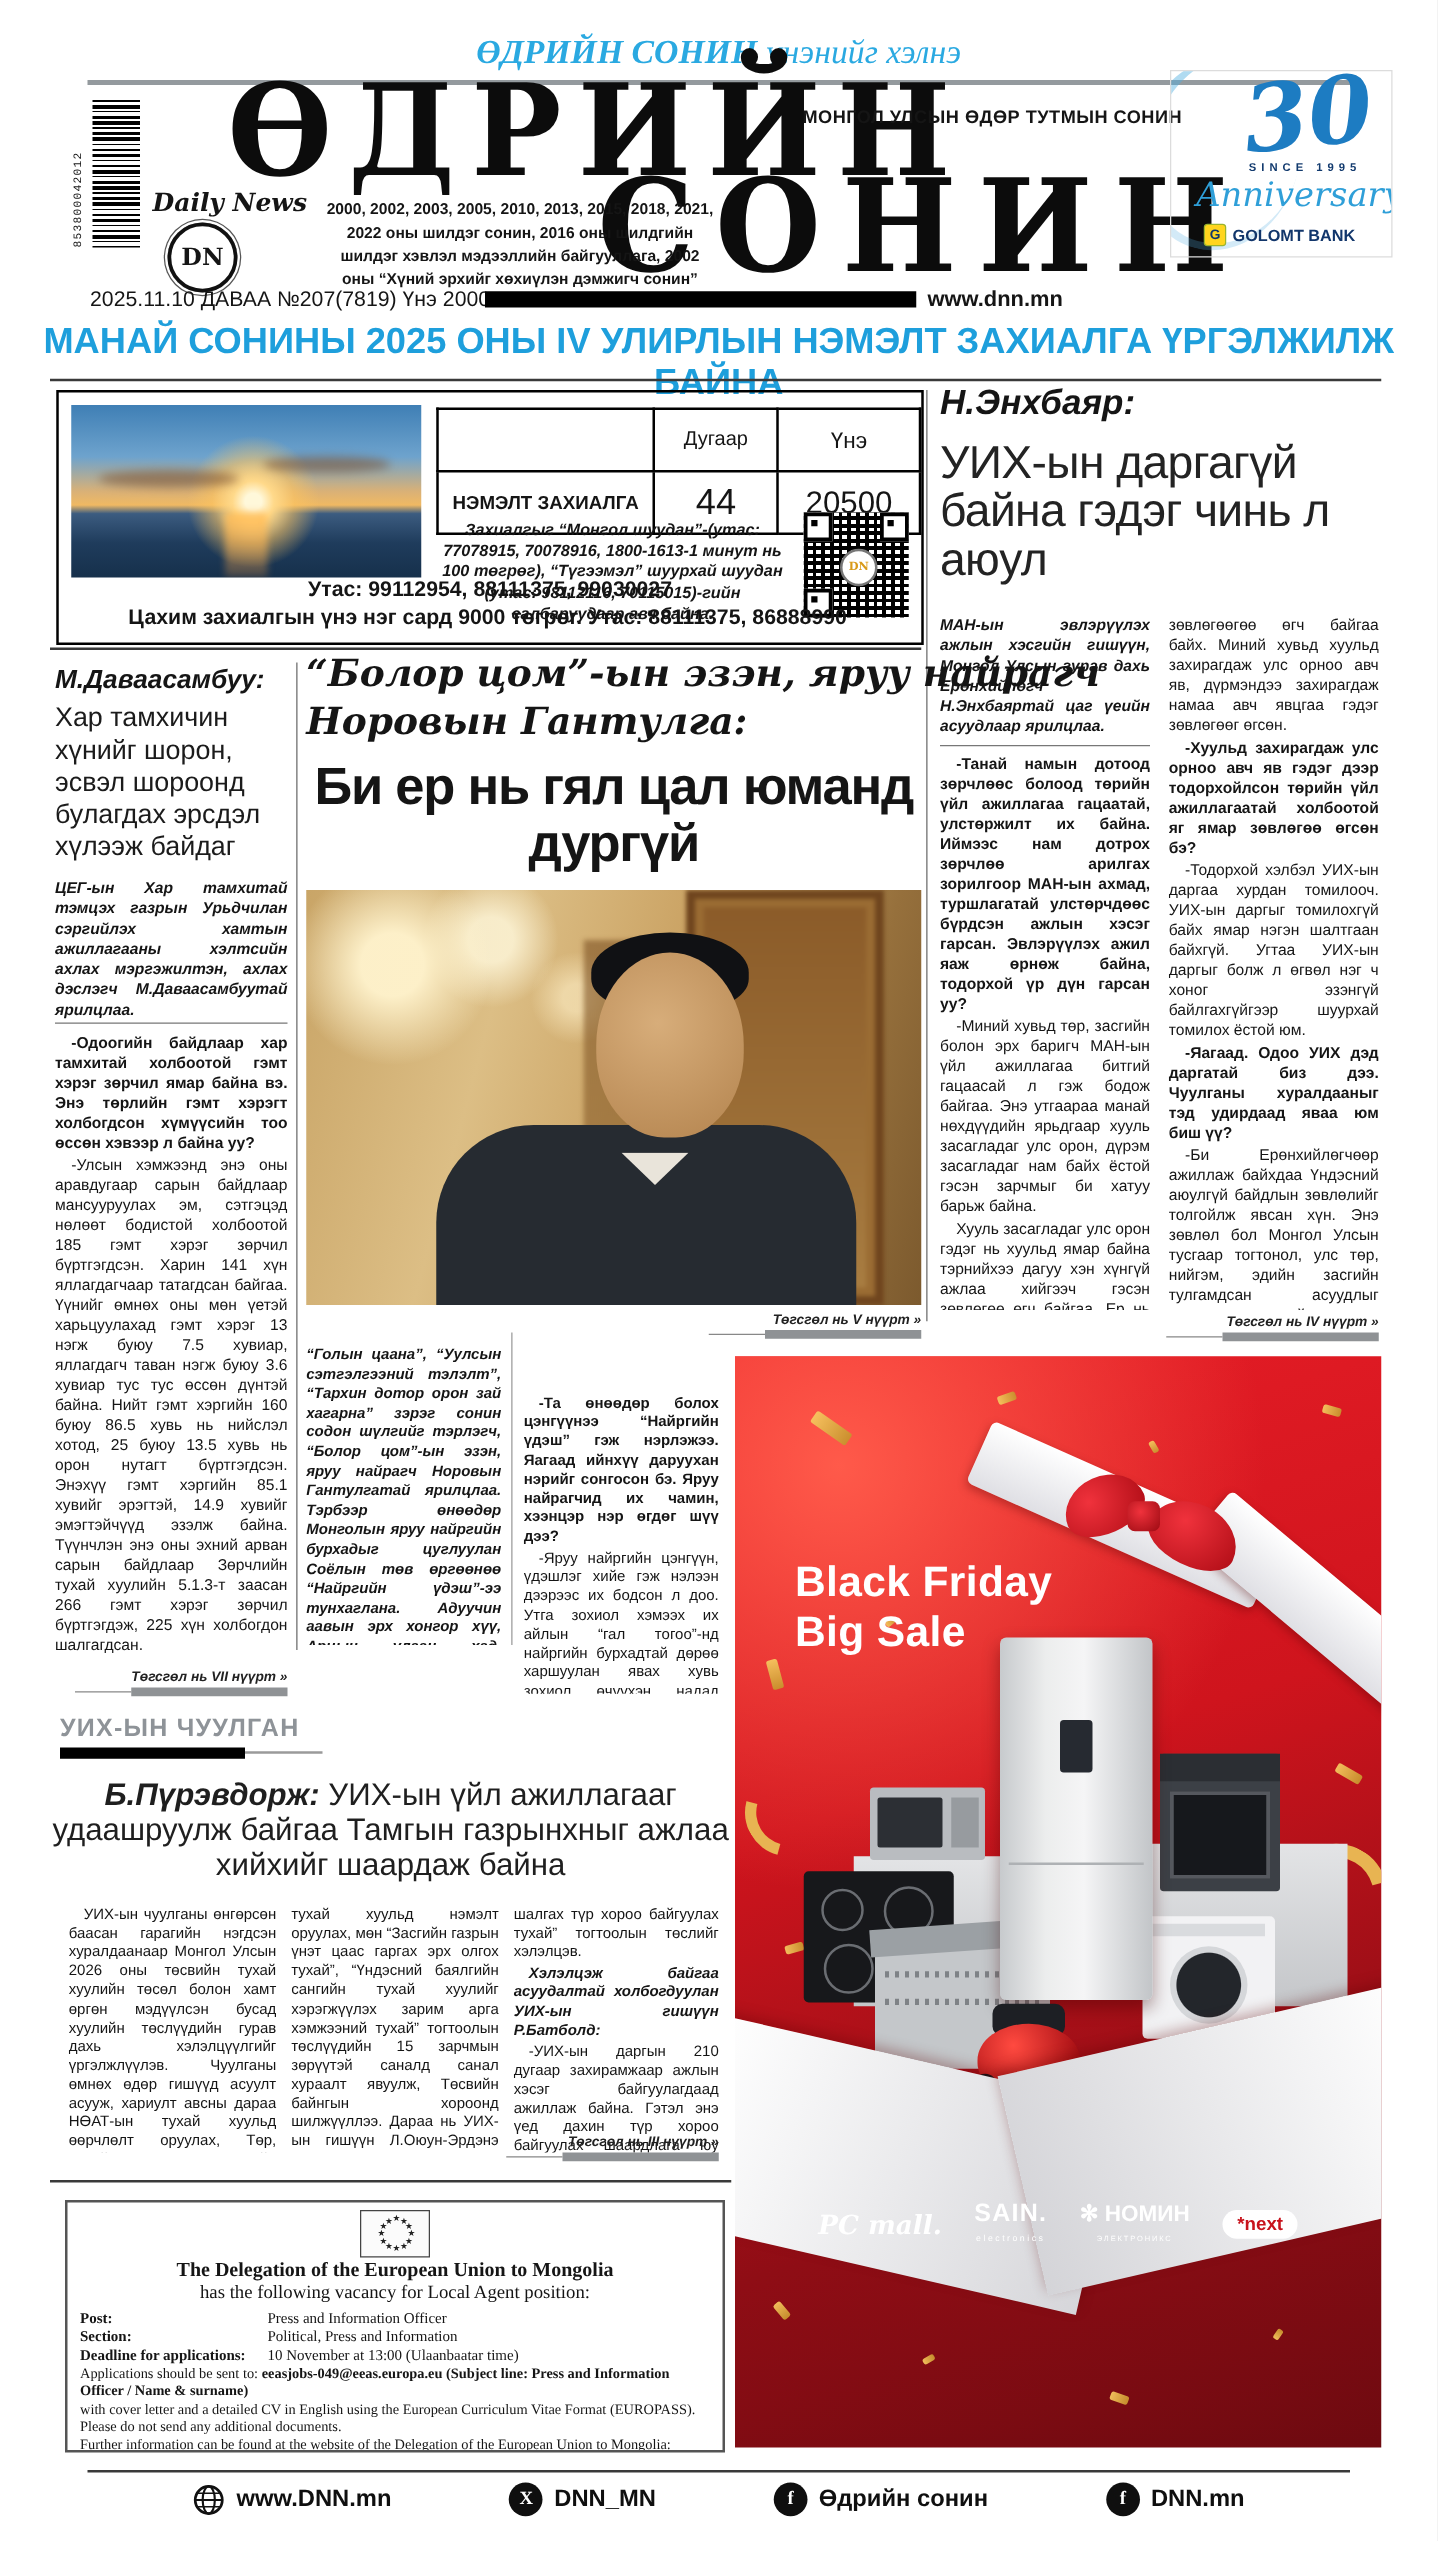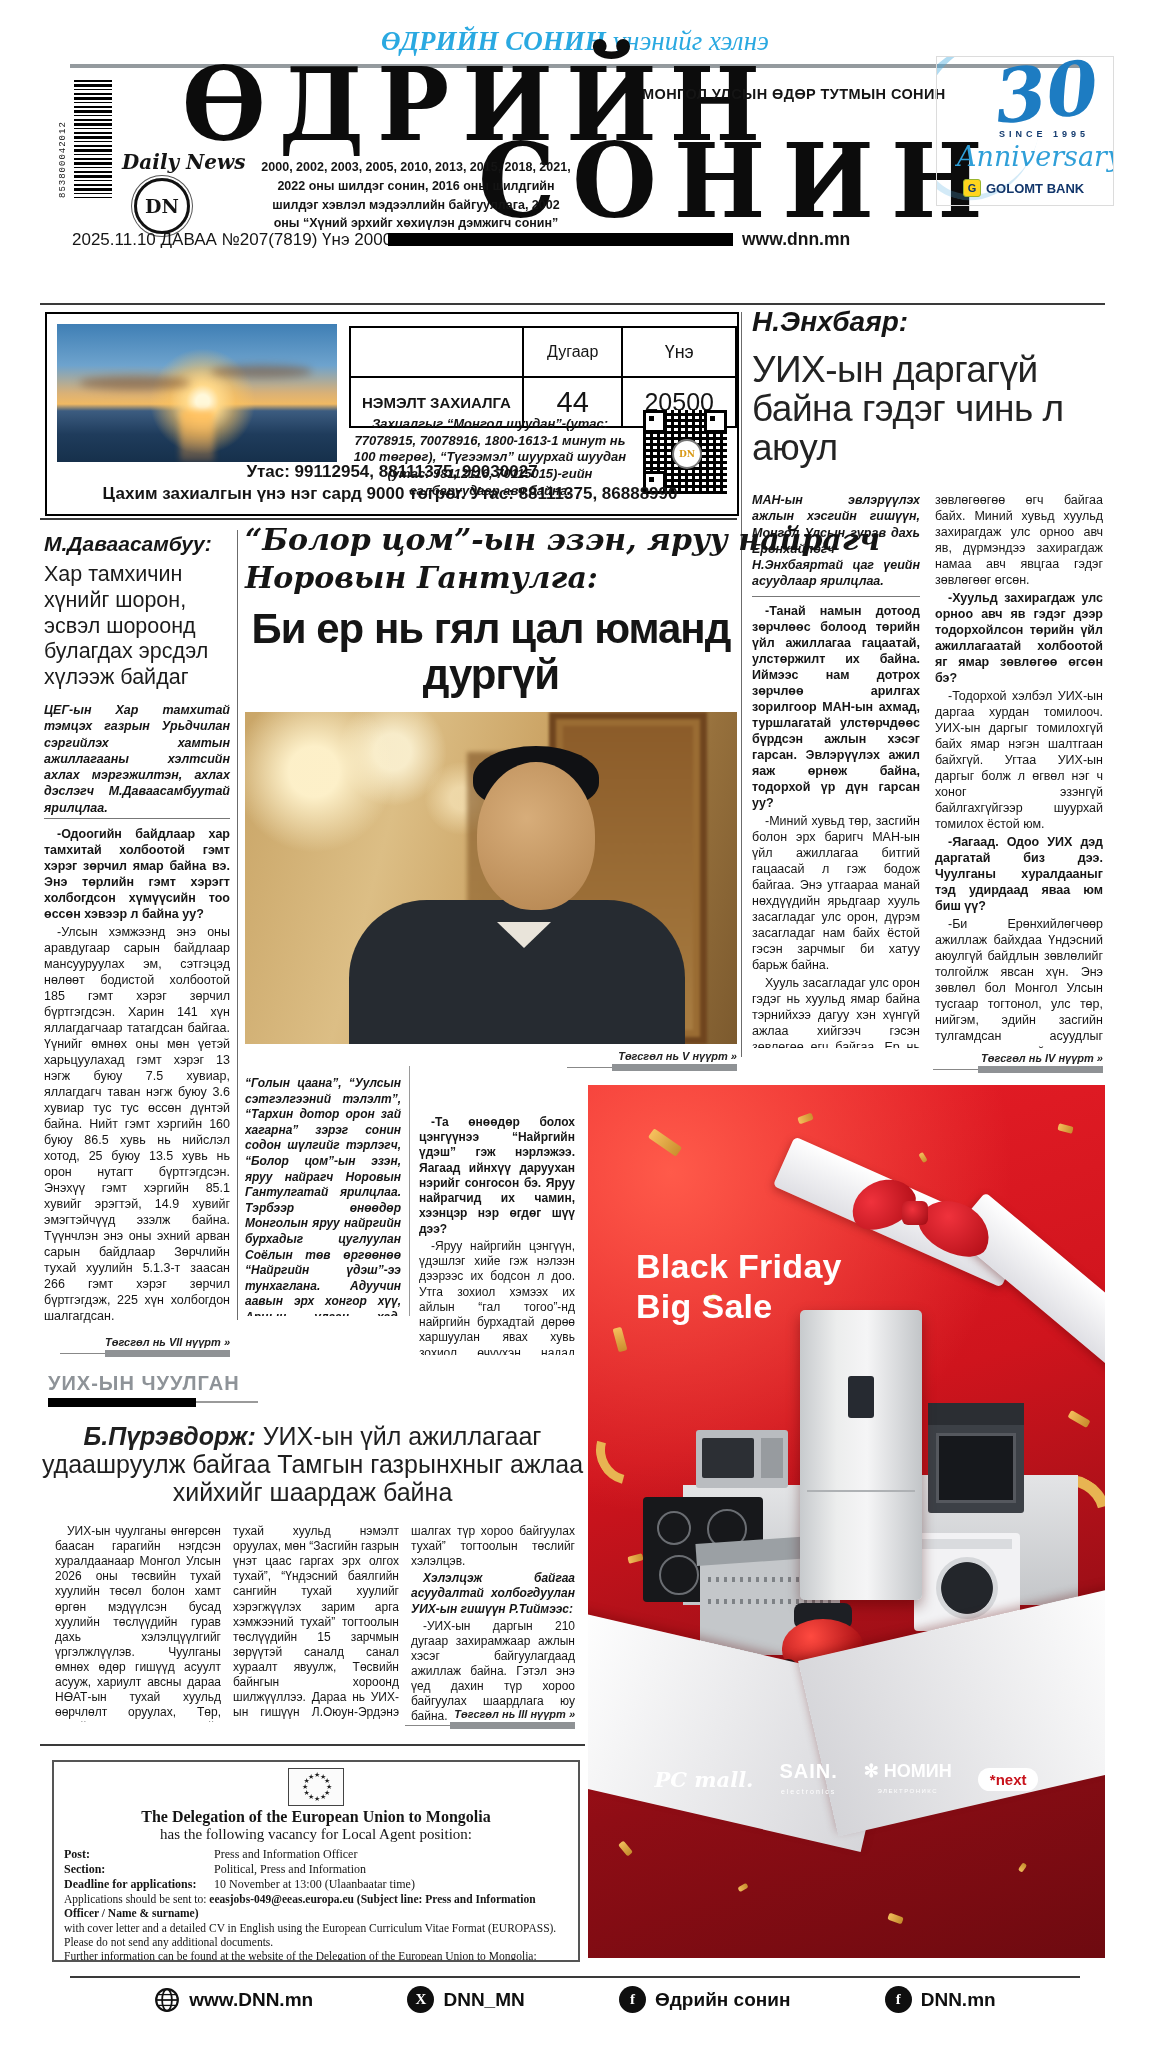--- a/index.html
+++ b/index.html
@@ -239,20 +239,21 @@
     <div class="golomt">
       <span class="g">G</span>
       <span>GOLOMT BANK</span>
     </div>
   </div>
 
   <div class="abs issue">2025.11.10 ДАВАА №207(7819) Үнэ 2000 төг</div>
   <div class="abs blackbar"></div>
   <div class="abs site">www.dnn.mn</div>
 
+  <div class="abs banner">МАНАЙ СОНИНЫ 2025 ОНЫ IV УЛИРЛЫН НЭМЭЛТ ЗАХИАЛГА ҮРГЭЛЖИЛЖ БАЙНА</div>
   <div class="hr bannerrule"></div>
 
   <div class="abs subbox">
     <div class="sunset">
       <div class="cloud" style="left:8%;top:38%;width:40%;height:10%;"></div>
       <div class="cloud" style="left:55%;top:30%;width:36%;height:9%;"></div>
       <div class="refl"></div>
     </div>
     <table class="subtable">
       <tbody>
@@ -353,21 +354,21 @@
     <b>Б.Пүрэвдорж:</b><span> УИХ-ын үйл ажиллагааг удаашруулж байгаа Тамгын газрынхныг ажлаа хийхийг шаардаж байна</span>
   </div>
   <div class="pa-col" style="left:55px;">
     <p>УИХ-ын чуулганы өнгөрсөн баасан гарагийн нэгдсэн хуралдаанаар Монгол Улсын 2026 оны төсвийн тухай хуулийн төсөл болон хамт өргөн мэдүүлсэн бусад хуулийн төслүүдийн гурав дахь хэлэлцүүлгийг үргэлжлүүлэв. Чуулганы өмнөх өдөр гишүүд асуулт асууж, хариулт авсны дараа НӨАТ-ын тухай хуульд өөрчлөлт оруулах, Төр, хувийн хэвшлийн түншлэлийн</p>
   </div>
   <div class="pa-col" style="left:233px;">
     <p style="text-indent:0;">тухай хуульд нэмэлт оруулах, мөн “Засгийн газрын үнэт цаас гаргах эрх олгох тухай”, “Үндэсний баялгийн сангийн тухай хуулийг хэрэгжүүлэх зарим арга хэмжээний тухай” тогтоолын төслүүдийн 15 зарчмын зөрүүтэй саналд санал хураалт явуулж, Төсвийн байнгын хороонд шилжүүллээ. Дараа нь УИХ-ын гишүүн Л.Оюун-Эрдэнэ нарын 33 гишүүн өргөн мэдүүлсэн “Хянан</p>
   </div>
   <div class="pa-col" style="left:411px;width:164px;">
     <p style="text-indent:0;">шалгах түр хороо байгуулах тухай” тогтоолын төслийг хэлэлцэв.</p>
-    <p class="bi">Хэлэлцэж байгаа асуудалтай холбогдуулан УИХ-ын гишүүн Р.Тиймээс:</p>
+    <p class="bi">Хэлэлцэж байгаа асуудалтай холбогдуулан УИХ-ын гишүүн Р.Батболд:</p>
     <p>-УИХ-ын даргын 210 дугаар захирамжаар ажлын хэсэг байгуулагдаад ажиллаж байна. Гэтэл энэ үед дахин түр хороо байгуулах шаардлага юу байна.</p>
   </div>
   <div class="cont pa-cont">
     <span class="lbl">Төгсгөл нь III нүүрт »</span>
     <div class="bar"></div>
   </div>
   <div class="hr pa-rule"></div>
 
   <div class="abs eu">
     <div class="flag">

